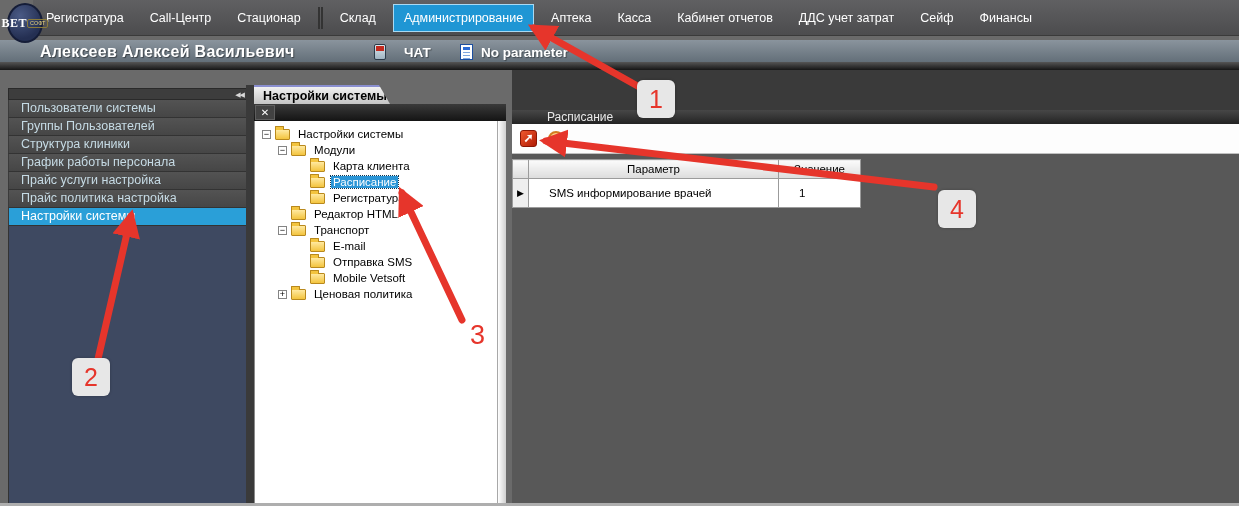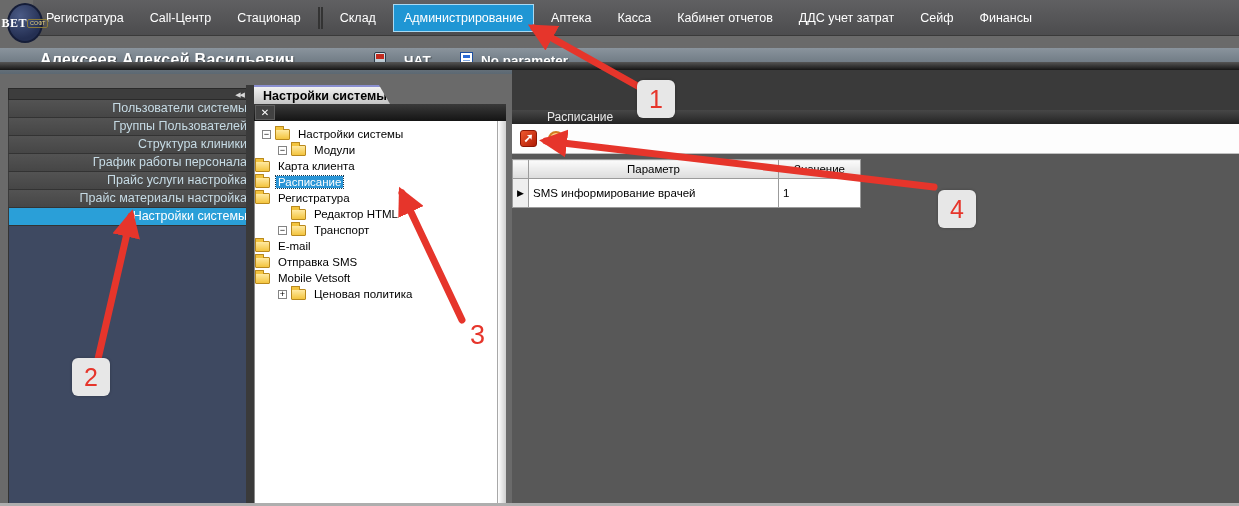--- a/index.html
+++ b/index.html
@@ -32,21 +32,21 @@
     background: radial-gradient(circle at 35% 30%, #4a5a85, #242f52 70%);
     border-radius:50%; border:2px solid #151d38;
     z-index:5; display:flex; flex-direction:row; align-items:center; justify-content:center;
     color:#fff;
   }
   .logo .l1 { font-family:"Liberation Serif", serif; font-weight:bold; font-size:12px; line-height:12px; letter-spacing:0.5px;}
   .logo .l2 { font-size:5.5px; line-height:7px; color:#e8d27a; border:1px solid #8a7a3a; padding:0 2px; border-radius:2px;}
 
   
   .userbar {
-    position:absolute; left:0; top:48px; right:0; height:26px;
+    position:absolute; left:0; top:40px; right:0; height:26px;
     background: linear-gradient(#8a949d, #5c6872);
   }
   .user-name {
     position:absolute; left:40px; top:3px;
     font-size:16px; font-weight:bold; color:#fff; text-shadow:1px 1px 1px rgba(0,0,0,.45);
     letter-spacing:0.3px;
   }
   .chat-group { position:absolute; left:374px; top:4px; display:flex; align-items:center; gap:18px; cursor:pointer;}
   .chat-label, .param-label { font-size:13.5px; font-weight:bold; color:#fff; text-shadow:1px 1px 1px rgba(0,0,0,.4);}
   .phone-icon { width:12px; height:16px; background:linear-gradient(#dfe8ee,#9fb4c2); border:1px solid #2c3b49; border-radius:2px; position:relative;}
@@ -55,21 +55,21 @@
   .doc-icon { width:13px; height:16px; background:#fff; border:1px solid #1d4fa0; position:relative;}
   .doc-icon:before { content:""; position:absolute; left:2px; right:2px; top:2px; height:3px; background:#2b6bd6;}
   .doc-icon:after { content:""; position:absolute; left:2px; right:2px; top:7px; height:7px;
      background: repeating-linear-gradient(#7fa7e0 0 1px, #fff 1px 3px); }
 
   .darkband { position:absolute; left:0; top:62px; right:0; height:8px;
     background: linear-gradient(#555, #161616); }
 
   
   .sidebar { position:absolute; left:8px; top:88px; width:240px; bottom:0;
-    display:flex; flex-direction:column;text-align:right; }
+    display:flex; flex-direction:column; }
   .sidebar-header { height:12px; background:#3d3d3d; border:1px solid #2a2a2a; position:relative;}
   .collapse-btn { position:absolute; right:3px; top:1px; font-size:7px; color:#d8d8d8; letter-spacing:-1px; line-height:9px; cursor:pointer;}
   .side-item {
     height:18px; line-height:17px; padding-left:12px;
     background:linear-gradient(#535353,#464646);
     border-bottom:1px solid #333; border-left:1px solid #3a3a3a; border-right:1px solid #3a3a3a;
     color:#c6dbe5; font-size:12.5px; white-space:nowrap; cursor:pointer;
   }
   .side-item.selected { background:#2a9fd8; color:#fff; }
   .sidebar-body { flex:1; background:#3e4961; border:1px solid #333; border-top:none;}
@@ -93,21 +93,21 @@
   .tree-title { color:#e8e8e8; font-size:12px; margin-left:18px;margin-top:39px; }
   .tree-body { position:absolute; left:0; top:36px; right:9px; bottom:0; background:#fff;
     border-left:1px solid #8a8a8a; padding-top:5px; overflow:hidden;}
   .tree-scroll { position:absolute; right:0; top:36px; width:9px; bottom:0;
     background:linear-gradient(90deg,#ffffff,#cfcfcf); border-left:1px solid #a8a8a8; cursor:pointer;}
 
   .tree-item { height:16px; display:flex; align-items:center; font-size:11.5px; color:#000; white-space:nowrap; cursor:pointer;}
   .ind-a { padding-left:7px; }
   .ind-b { padding-left:23px; }
   .ind-b2 { padding-left:36px; }
-  .ind-c { }
+  .ind-c { padding-left:55px; }
   .expand-box { width:9px; height:9px; border:1px solid #848484; background:#fff;
     font-size:9px; line-height:7px; text-align:center; margin-right:4px; flex:none; color:#000;}
   .folder { width:15px; height:11px; flex:none; margin-right:6px; position:relative;
     background:linear-gradient(#ffe9a0,#f3c43e); border:1px solid #b9891d; border-radius:1px;}
   .folder:before { content:""; position:absolute; left:-1px; top:-4px; width:7px; height:3px;
     background:#f3c43e; border:1px solid #b9891d; border-bottom:none; border-radius:1px 1px 0 0;}
   .tree-label { padding:0 2px; }
   .tree-item.selected .tree-label { background:#2a95d6; color:#fff; outline:1px dotted #12364f; }
 
   
@@ -121,21 +121,21 @@
     background:linear-gradient(135deg,#f0572e,#b01c05); border:1px solid #8a1503;
     color:#fff; font-size:12px; font-weight:bold; line-height:15px; text-align:center; cursor:pointer;}
   .tool-clock { width:16px; height:16px; border-radius:50%;
     border:2px solid #d37b1f; background:radial-gradient(circle at 40% 35%, #ffe9b0, #f0a433); cursor:pointer;}
 
   .param-table { position:absolute; left:0; top:89px; border-collapse:collapse; background:#fff;
     font-size:11.5px; }
   .param-table th, .param-table td { border:1px solid #9b9b9b; }
   .param-table th { height:19px; font-weight:normal;
     background:linear-gradient(#fbfbfb,#dcdcdc); }
-  .param-table td { height:29px; background:#fff; padding-left:4px; }
+  .param-table td { height:29px; background:#fff; padding-left:20px; }
   .col-sel { width:16px; }
   .col-param { width:250px; }
   .col-val { width:82px; }
   td.sel-cell { background:#efefef; text-align:center; padding-left:0; font-size:9px; }
 
   .bottom-strip { position:absolute; left:0; bottom:0; right:0; height:3px; background:#aeaeae; }
 
   
   .anno-svg { position:absolute; left:0; top:0; width:1239px; height:506px; z-index:40; pointer-events:none; }
   .step-box { position:absolute; width:38px; height:38px; background:#e7e7e7; border-radius:6px;
@@ -185,21 +185,21 @@
 
 <div class="sidebar">
   <div class="sidebar-header">
     <span class="collapse-btn">◀◀</span>
   </div>
   <div class="side-item">Пользователи системы</div>
   <div class="side-item">Группы Пользователей</div>
   <div class="side-item">Структура клиники</div>
   <div class="side-item">График работы персонала</div>
   <div class="side-item">Прайс услуги настройка</div>
-  <div class="side-item">Прайс материалы настройка</div>
+  <div class="side-item">Прайс политика настройка</div>
   <div class="side-item selected">Настройки системы</div>
   <div class="sidebar-body"></div>
 </div>
 <div class="v-strip"></div>
 
 <div class="tree-panel">
   <div class="tree-tab">Настройки системы</div>
   <div class="tree-header">
     <span class="tree-close">✕</span>
     <span class="tree-title">Настройка</span>

